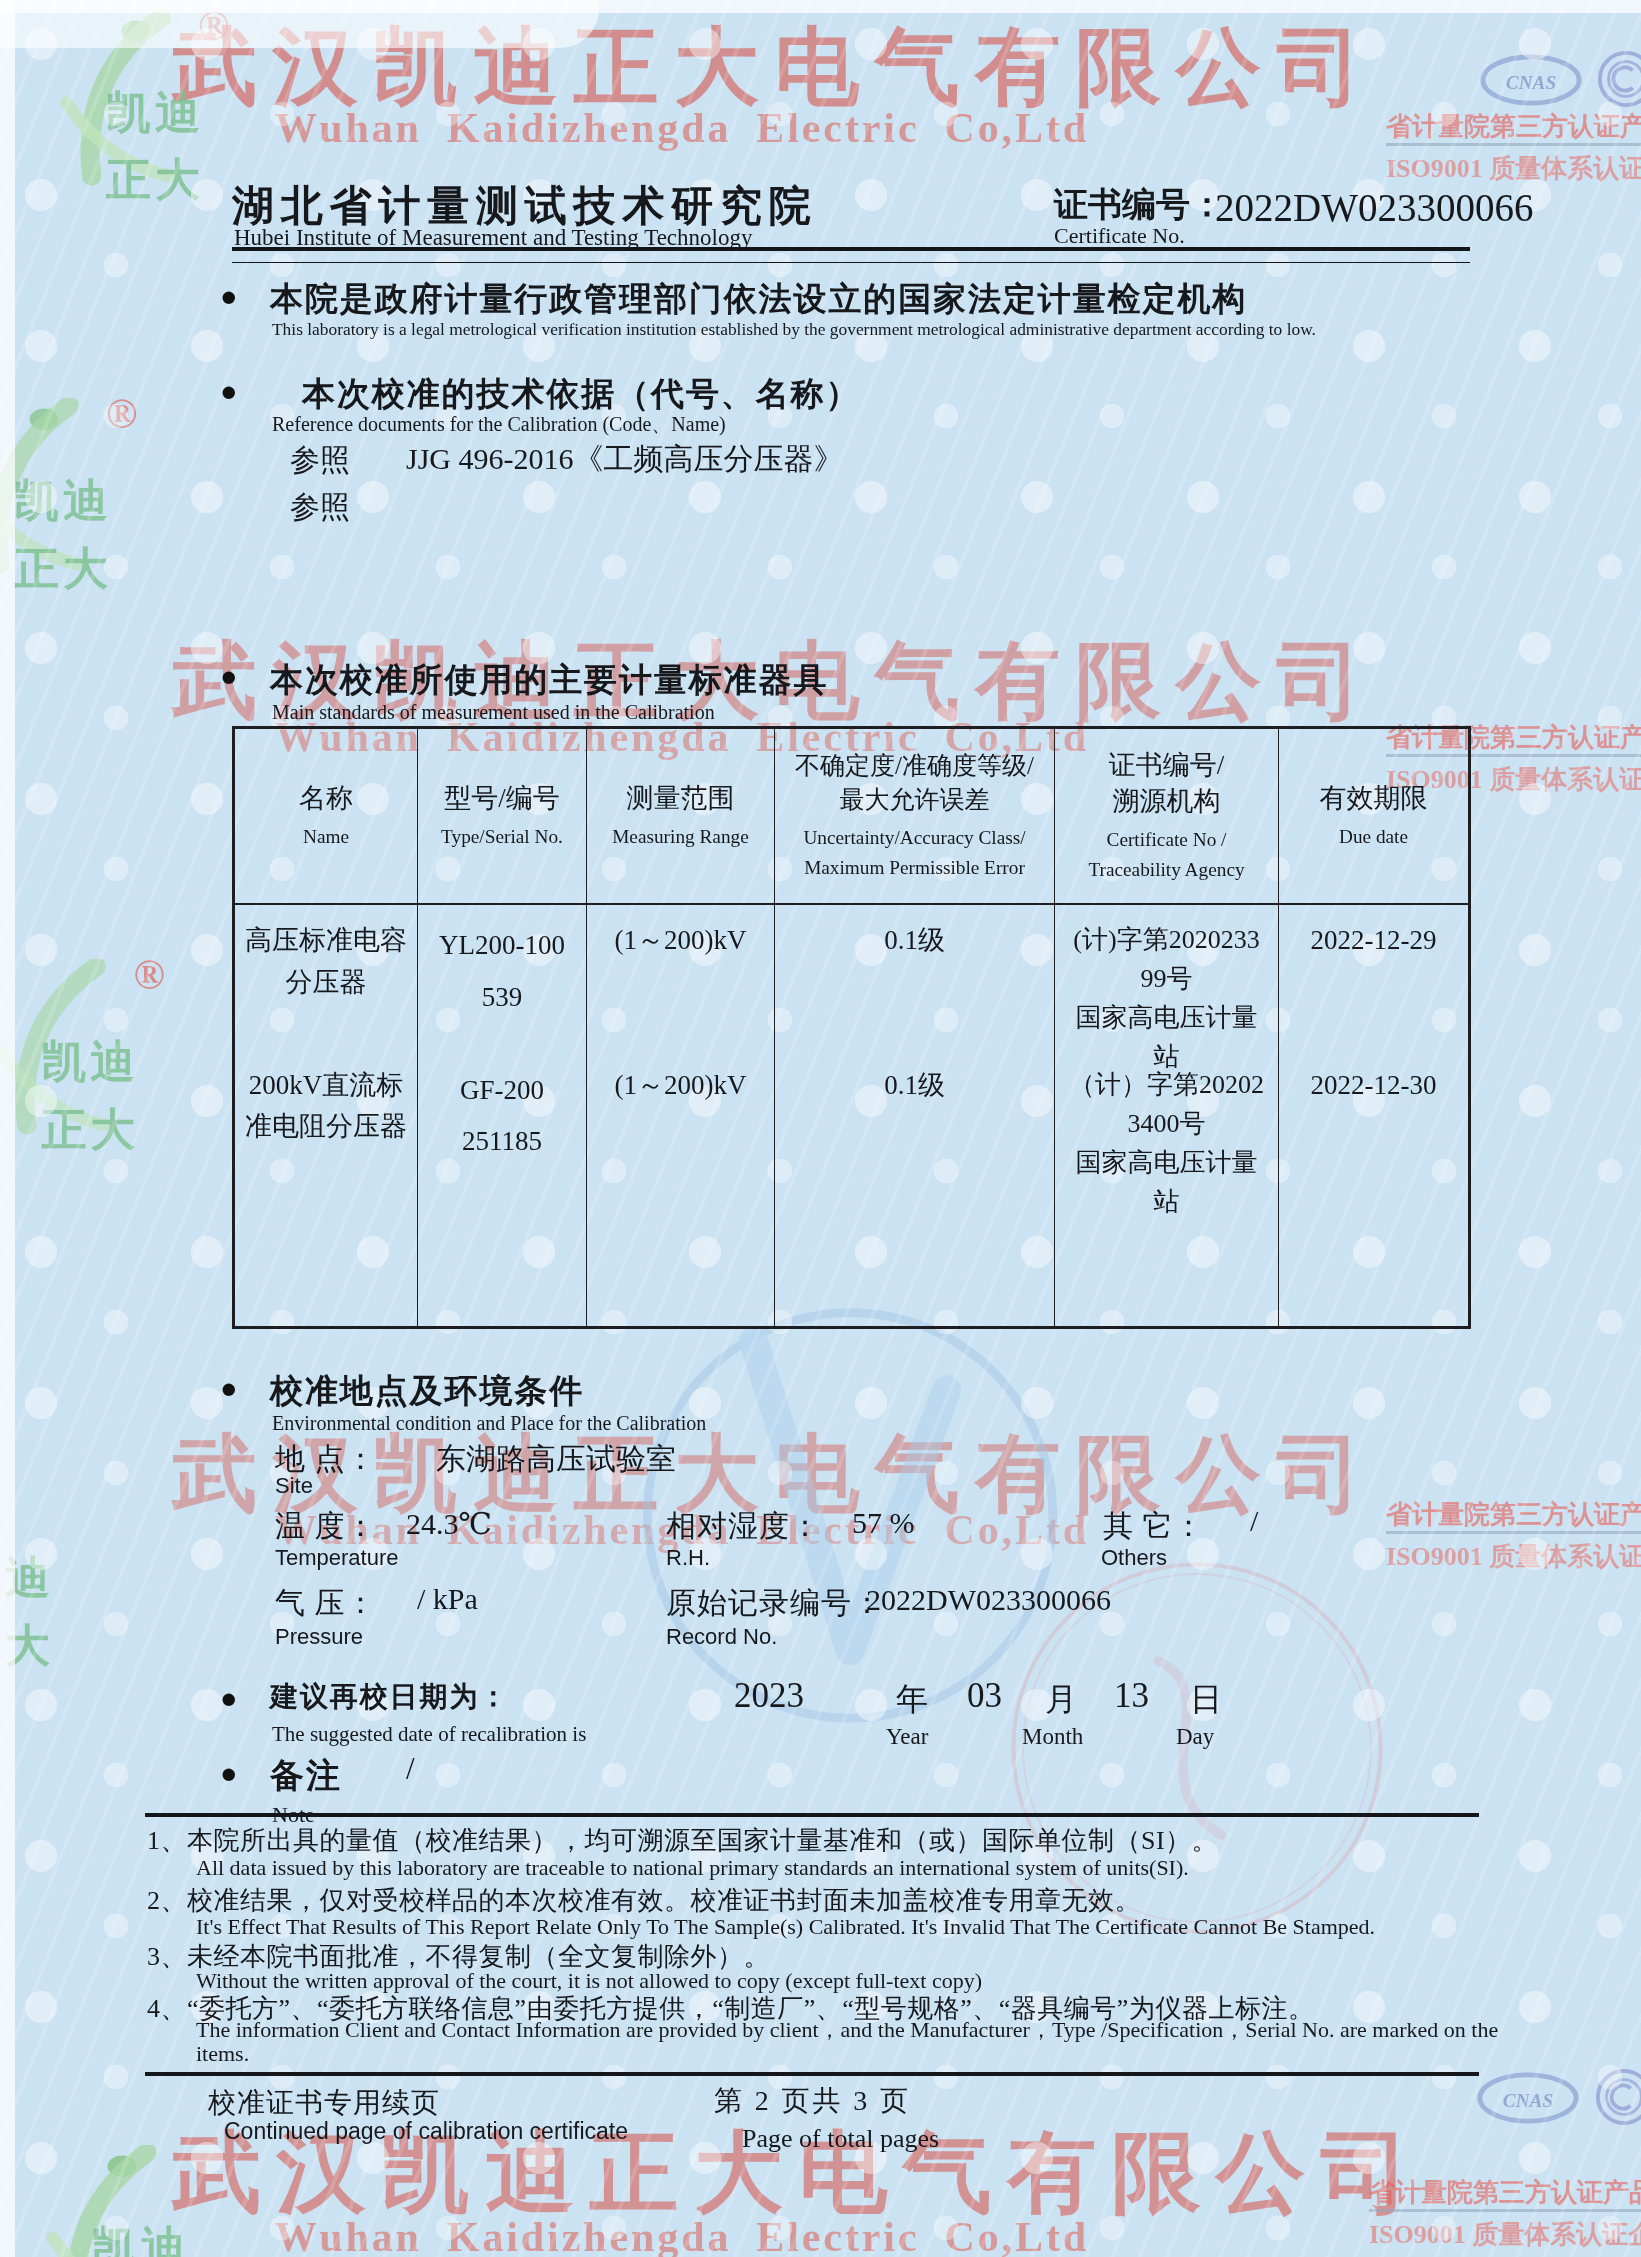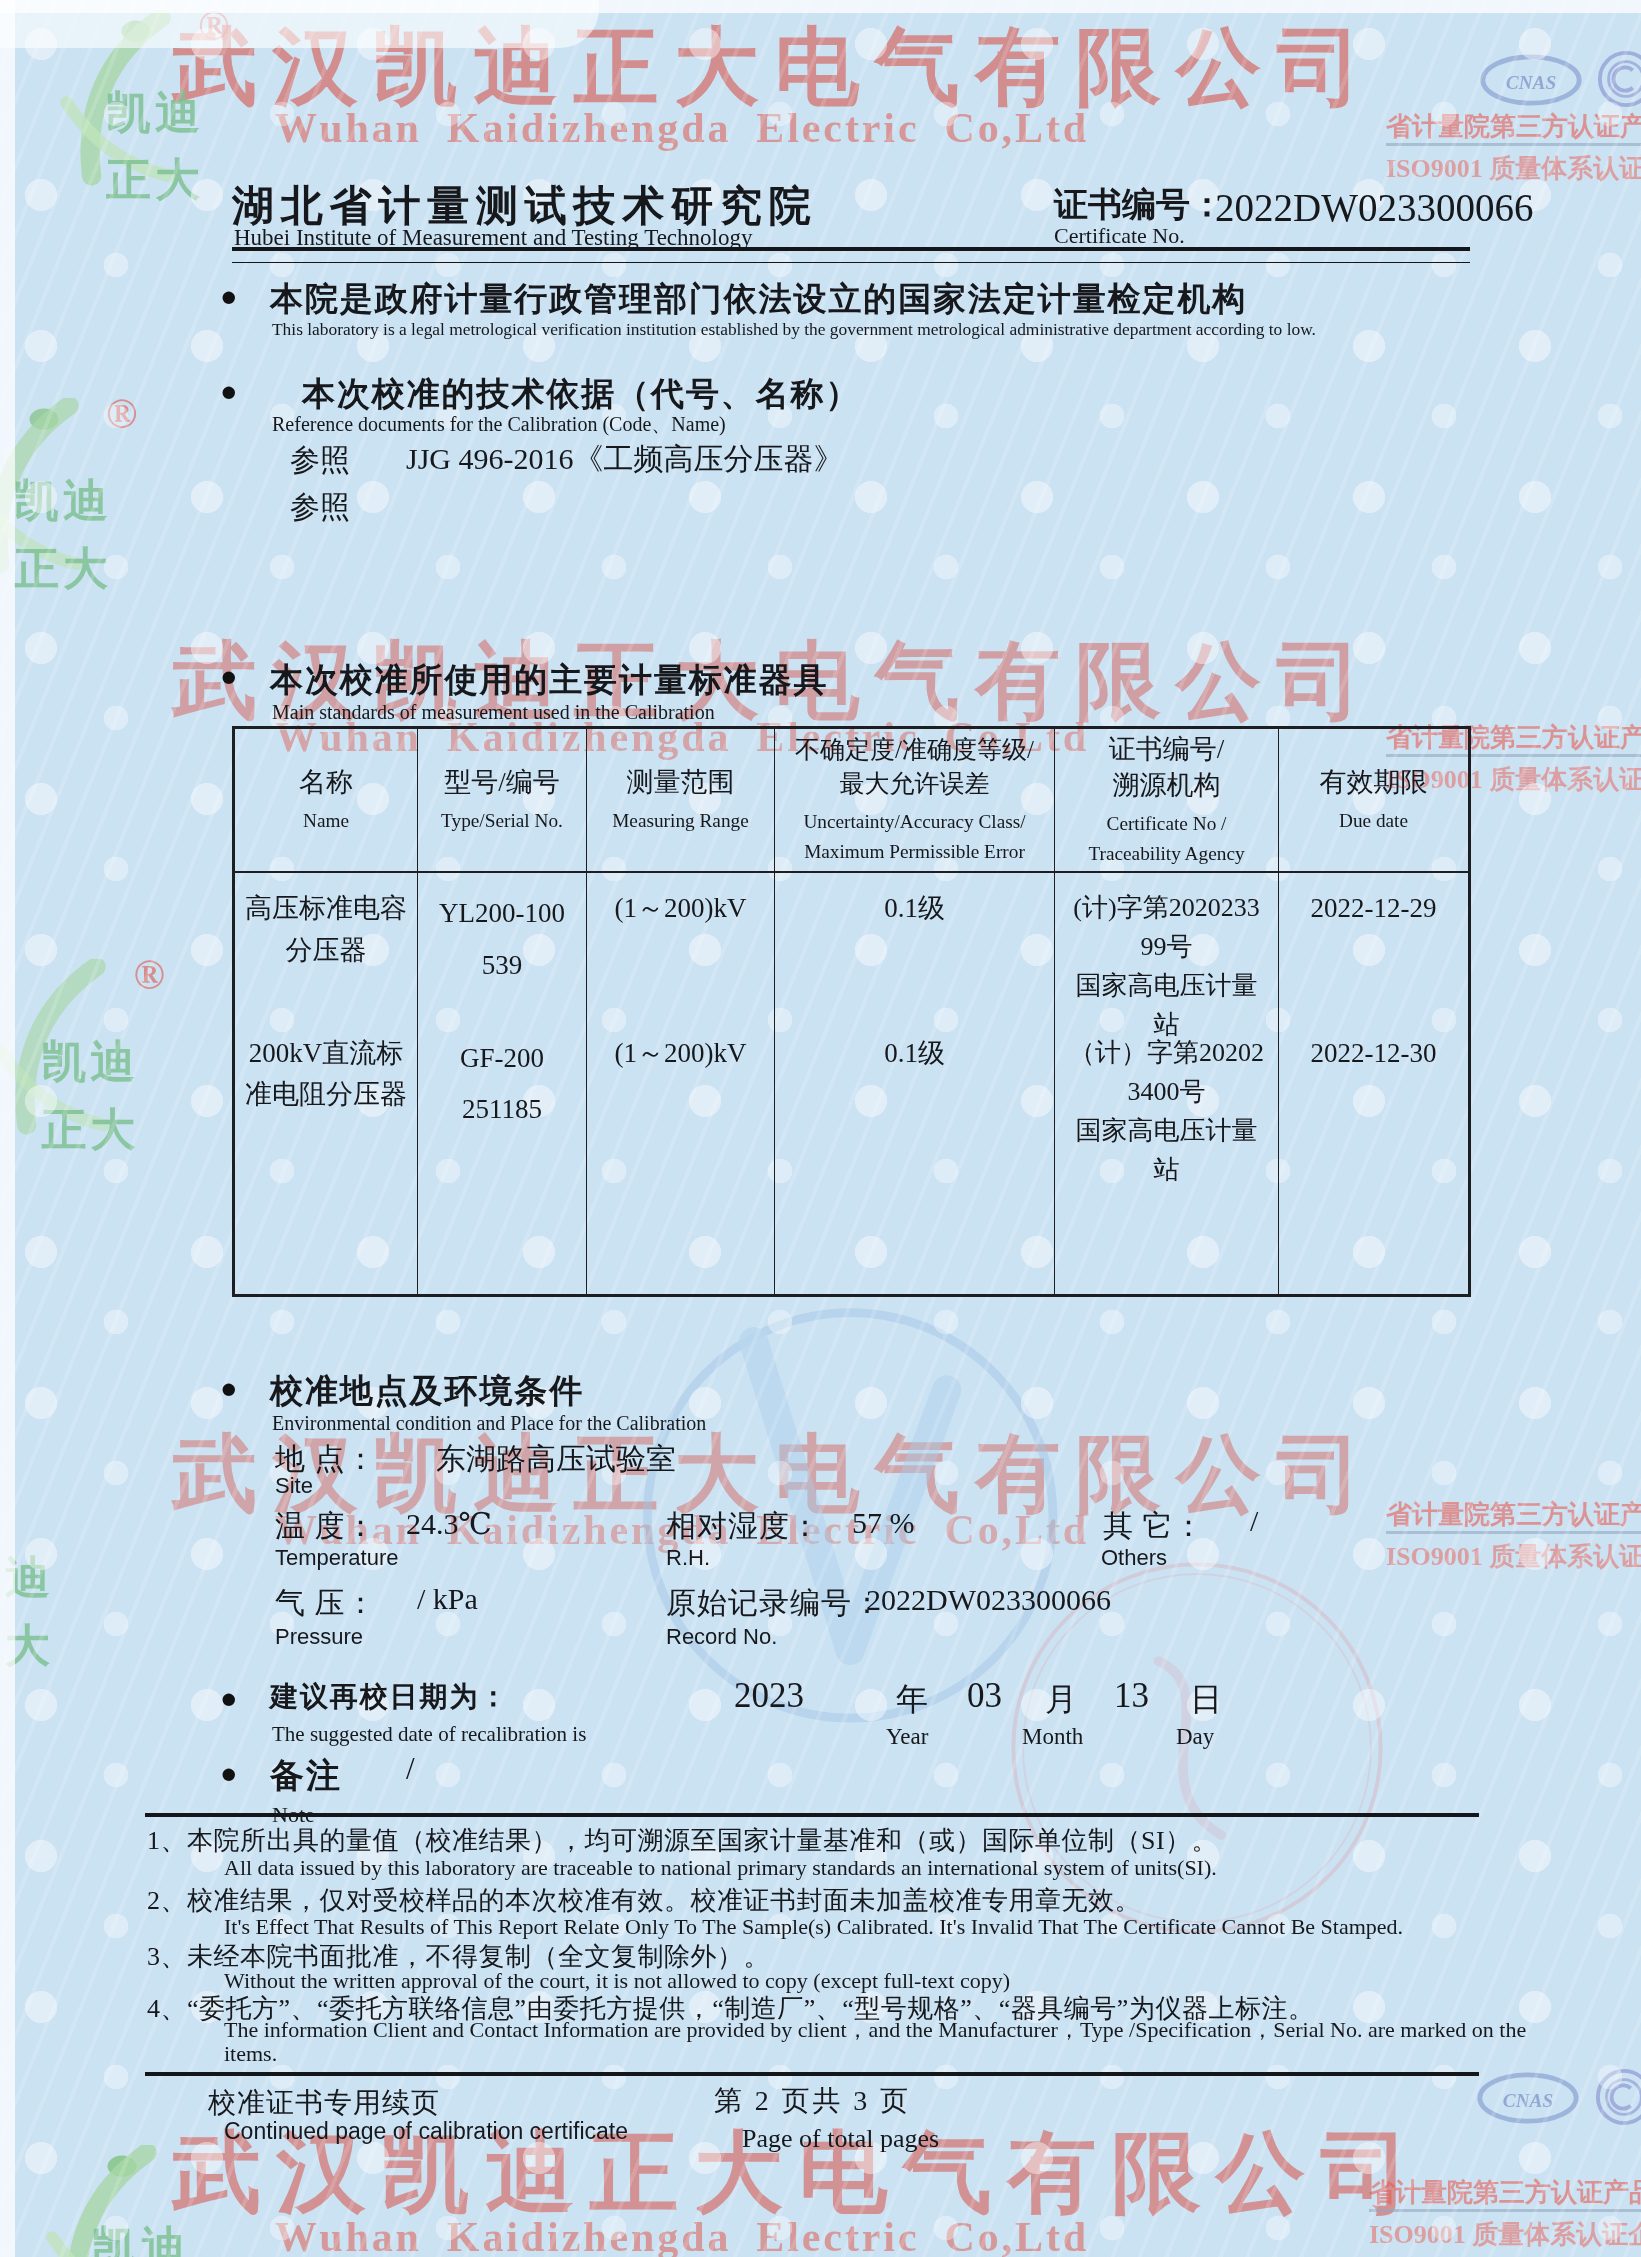--- a/index.html
+++ b/index.html
@@ -28,33 +28,33 @@
   .badge-l1{position:absolute;left:0;top:56px;width:309px;font-size:26px;font-weight:bold;color:rgba(231,92,82,.6);white-space:nowrap;}
   .badge-rule{position:absolute;left:0;top:90px;width:299px;height:2.9px;background:rgba(145,168,190,.6);}
   .badge-l2{position:absolute;left:0;top:98px;width:309px;font-size:26px;font-weight:bold;color:rgba(233,104,94,.55);white-space:nowrap;}
   
   .rule-double{position:absolute;left:232px;top:247px;width:1238px;height:10.6px;border-top:4.8px solid #14161a;border-bottom:1.9px solid #14161a;z-index:5;}
   .bullet{position:absolute;font-size:29px;z-index:5;color:#111;}
   .sec-cn{position:absolute;font-size:33px;font-weight:600;letter-spacing:1.9px;z-index:5;white-space:nowrap;}
   .sec-en{position:absolute;font-size:20px;z-index:5;white-space:nowrap;}
   
   .tbl{position:absolute;left:232px;top:726px;z-index:5;display:grid;grid-template-columns:183px 169px 188px 280px 224px 189px;border:3.9px solid #1c1e22;}
-  .th{border-right:1.9px solid #1c1e22;border-bottom:2.9px solid #1c1e22;height:144px;display:flex;flex-direction:column;justify-content:center;align-items:center;text-align:center;padding:0 3.9px;box-sizing:border-box;}
+  .th{border-right:1.9px solid #1c1e22;border-bottom:2.9px solid #1c1e22;height:176px;display:flex;flex-direction:column;justify-content:center;align-items:center;text-align:center;padding:0 3.9px;box-sizing:border-box;}
   .th:nth-child(6){border-right:none;}
   .th .hcn{font-size:27px;line-height:1.35;white-space:pre-line;}
   .th .hen{font-size:19.3px;line-height:1.55;margin-top:5.8px;white-space:pre-line;}
   .td{border-right:1.9px solid #1c1e22;text-align:center;font-size:27px;line-height:1.55;white-space:pre-line;padding-top:15.4px;box-sizing:border-box;}
   .td.last{border-right:none;}
   .row1 .td{height:148px;}
   .row2 .td{height:273px;padding-top:11.6px;}
   .lbl{position:absolute;font-size:30px;z-index:5;white-space:nowrap;letter-spacing:1px;}
   .val{position:absolute;font-size:30px;z-index:5;white-space:nowrap;}
   .sub{position:absolute;font-size:22px;z-index:5;white-space:nowrap;}
   .note-cn{position:absolute;left:147px;font-size:26px;z-index:5;white-space:nowrap;letter-spacing:0.5px;}
-  .note-en{position:absolute;left:224px;font-size:22px;z-index:5;}
+  .note-en{position:absolute;left:196px;font-size:22px;z-index:5;}
   .hrule{position:absolute;height:3.9px;background:#14161a;z-index:5;}
   .edge{position:absolute;background:rgba(255,255,255,.72);z-index:6;pointer-events:none;}
 </style>
 </head>
 <body>
 
 <div id="page">
 
   <div class="wm-cn" style="top:9.7px;opacity:.58;">武汉凯迪正大电气有限公司</div>
   <div class="wm-en" style="top:104px;opacity:.62;">Wuhan Kaidizhengda Electric Co,Ltd</div>

